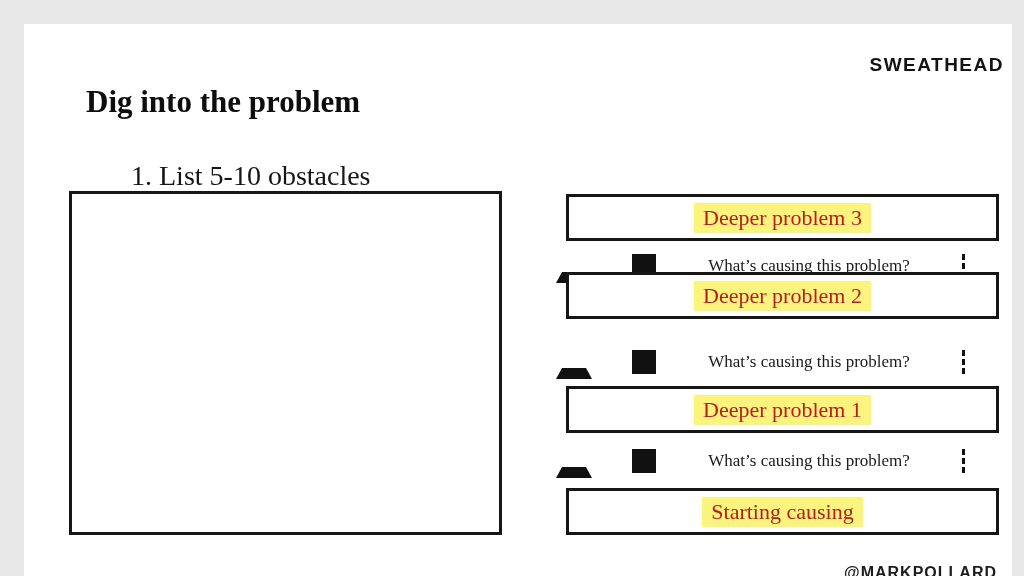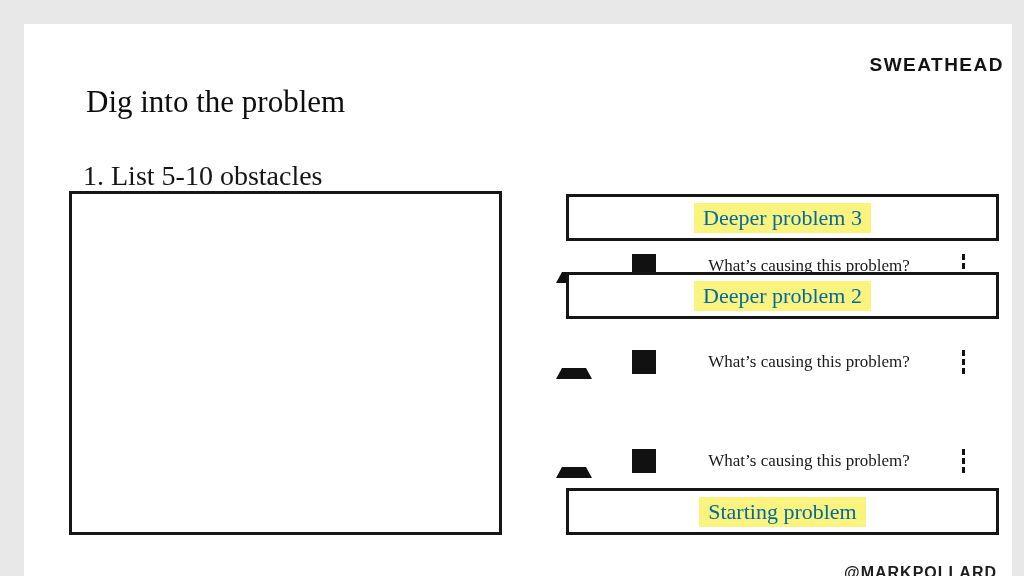--- a/index.html
+++ b/index.html
@@ -23,30 +23,31 @@
     font-size: 19px;
     letter-spacing: 1.5px;
     color: #131313;
   }
 
   .title {
     position: absolute;
     top: 48px;
     left: 50px;
     font-size: 31px;
-    font-weight: 400;
+    font-weight: 700;
     color: #0d0d0d;
   }
 
   .section-heading {
     position: absolute;
     top: 124px;
     font-size: 28px;
     font-weight: 400;
     color: #151515;
+    margin-left: 48px;
   }
   .heading-left  { left: 47px; }
   .heading-right { left: 543px; }
 
   .obstacle-box {
     position: absolute;
     left: 45px;
     top: 167px;
     width: 433px;
     height: 344px;
@@ -64,21 +65,21 @@
     display: flex;
     align-items: center;
     justify-content: center;
   }
   .hl {
     background: #faf37e;
     padding: 2px 9px;
     font-size: 22px;
     line-height: 26px;
     white-space: nowrap;
-    color: #0369a1;
+    color: #b91c1c;
   }
 
   .connector {
     position: absolute;
     left: 542px;
     width: 433px;
     display: flex;
     align-items: center;
     justify-content: space-between;
     transform: translateX(-10px);
@@ -148,27 +149,30 @@
     <span class="hl">Deeper problem 2</span>
   </div>
 
   <div class="connector" style="top:314px;height:47px">
     <div class="arrow-head"></div>
     <div class="arrow-shaft"></div>
     <div class="connector-text">What’s causing this problem?</div>
     <div class="dash"></div>
   </div>
 
+  <div class="pbox" style="top:362px">
+    <span class="hl">Deeper problem 1</span>
+  </div>
 
   <div class="connector" style="top:410px;height:53px">
     <div class="arrow-head"></div>
     <div class="arrow-shaft"></div>
     <div class="connector-text">What’s causing this problem?</div>
     <div class="dash"></div>
   </div>
 
   <div class="pbox" style="top:464px">
-    <span class="hl">Starting problem</span>
+    <span class="hl">Starting causing</span>
   </div>
 
   <div class="credit">@MARKPOLLARD</div>
 
 </div>
 
 </body></html>

